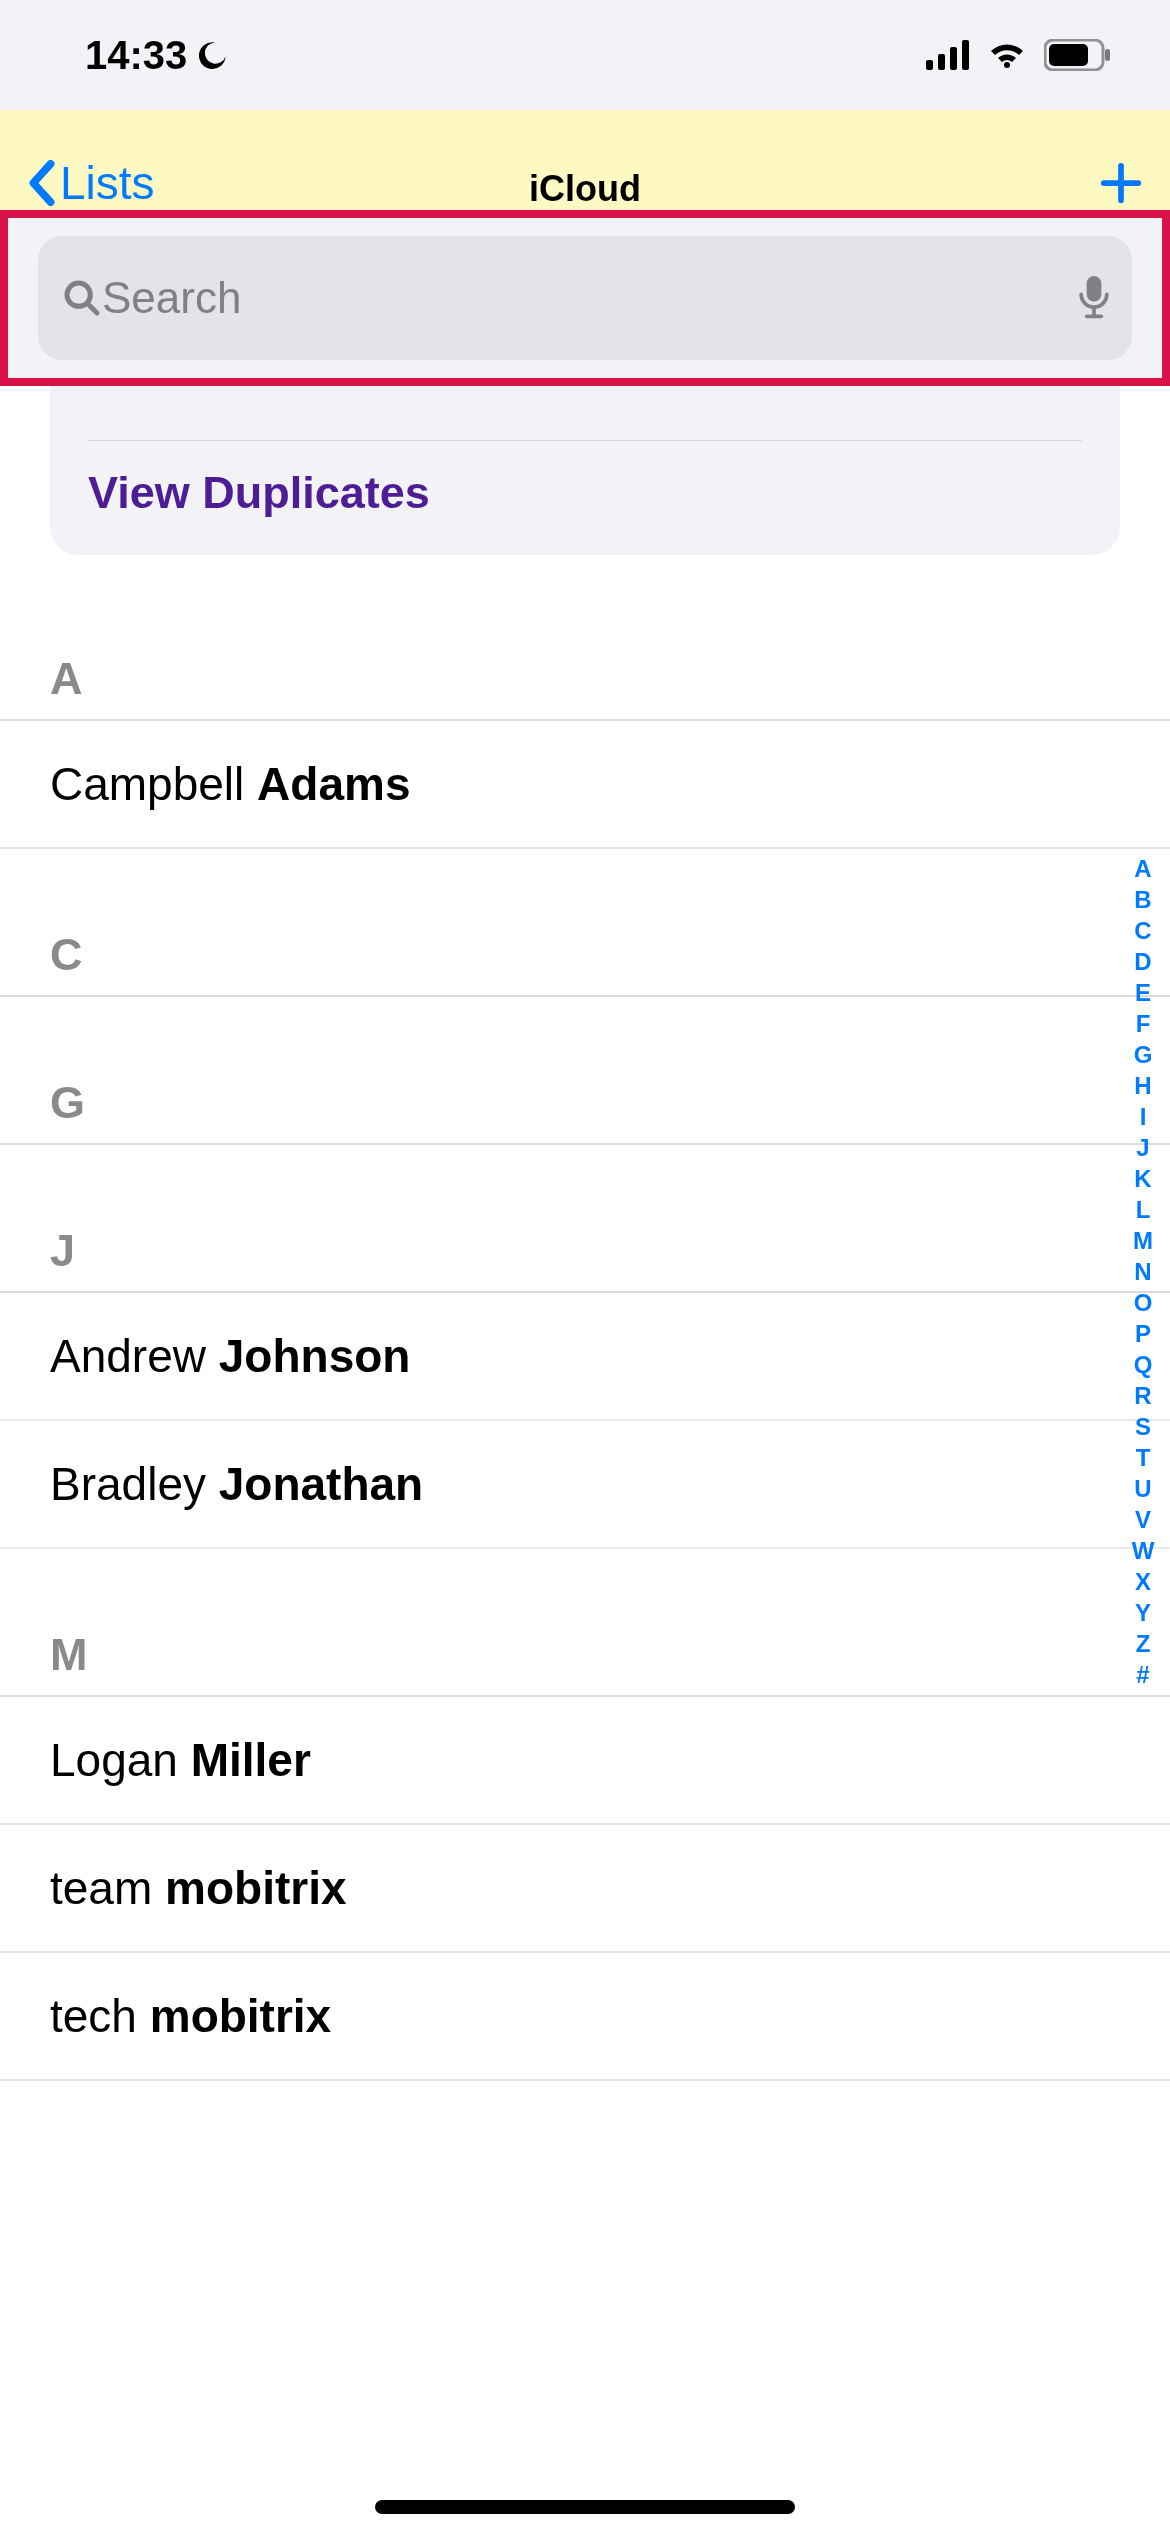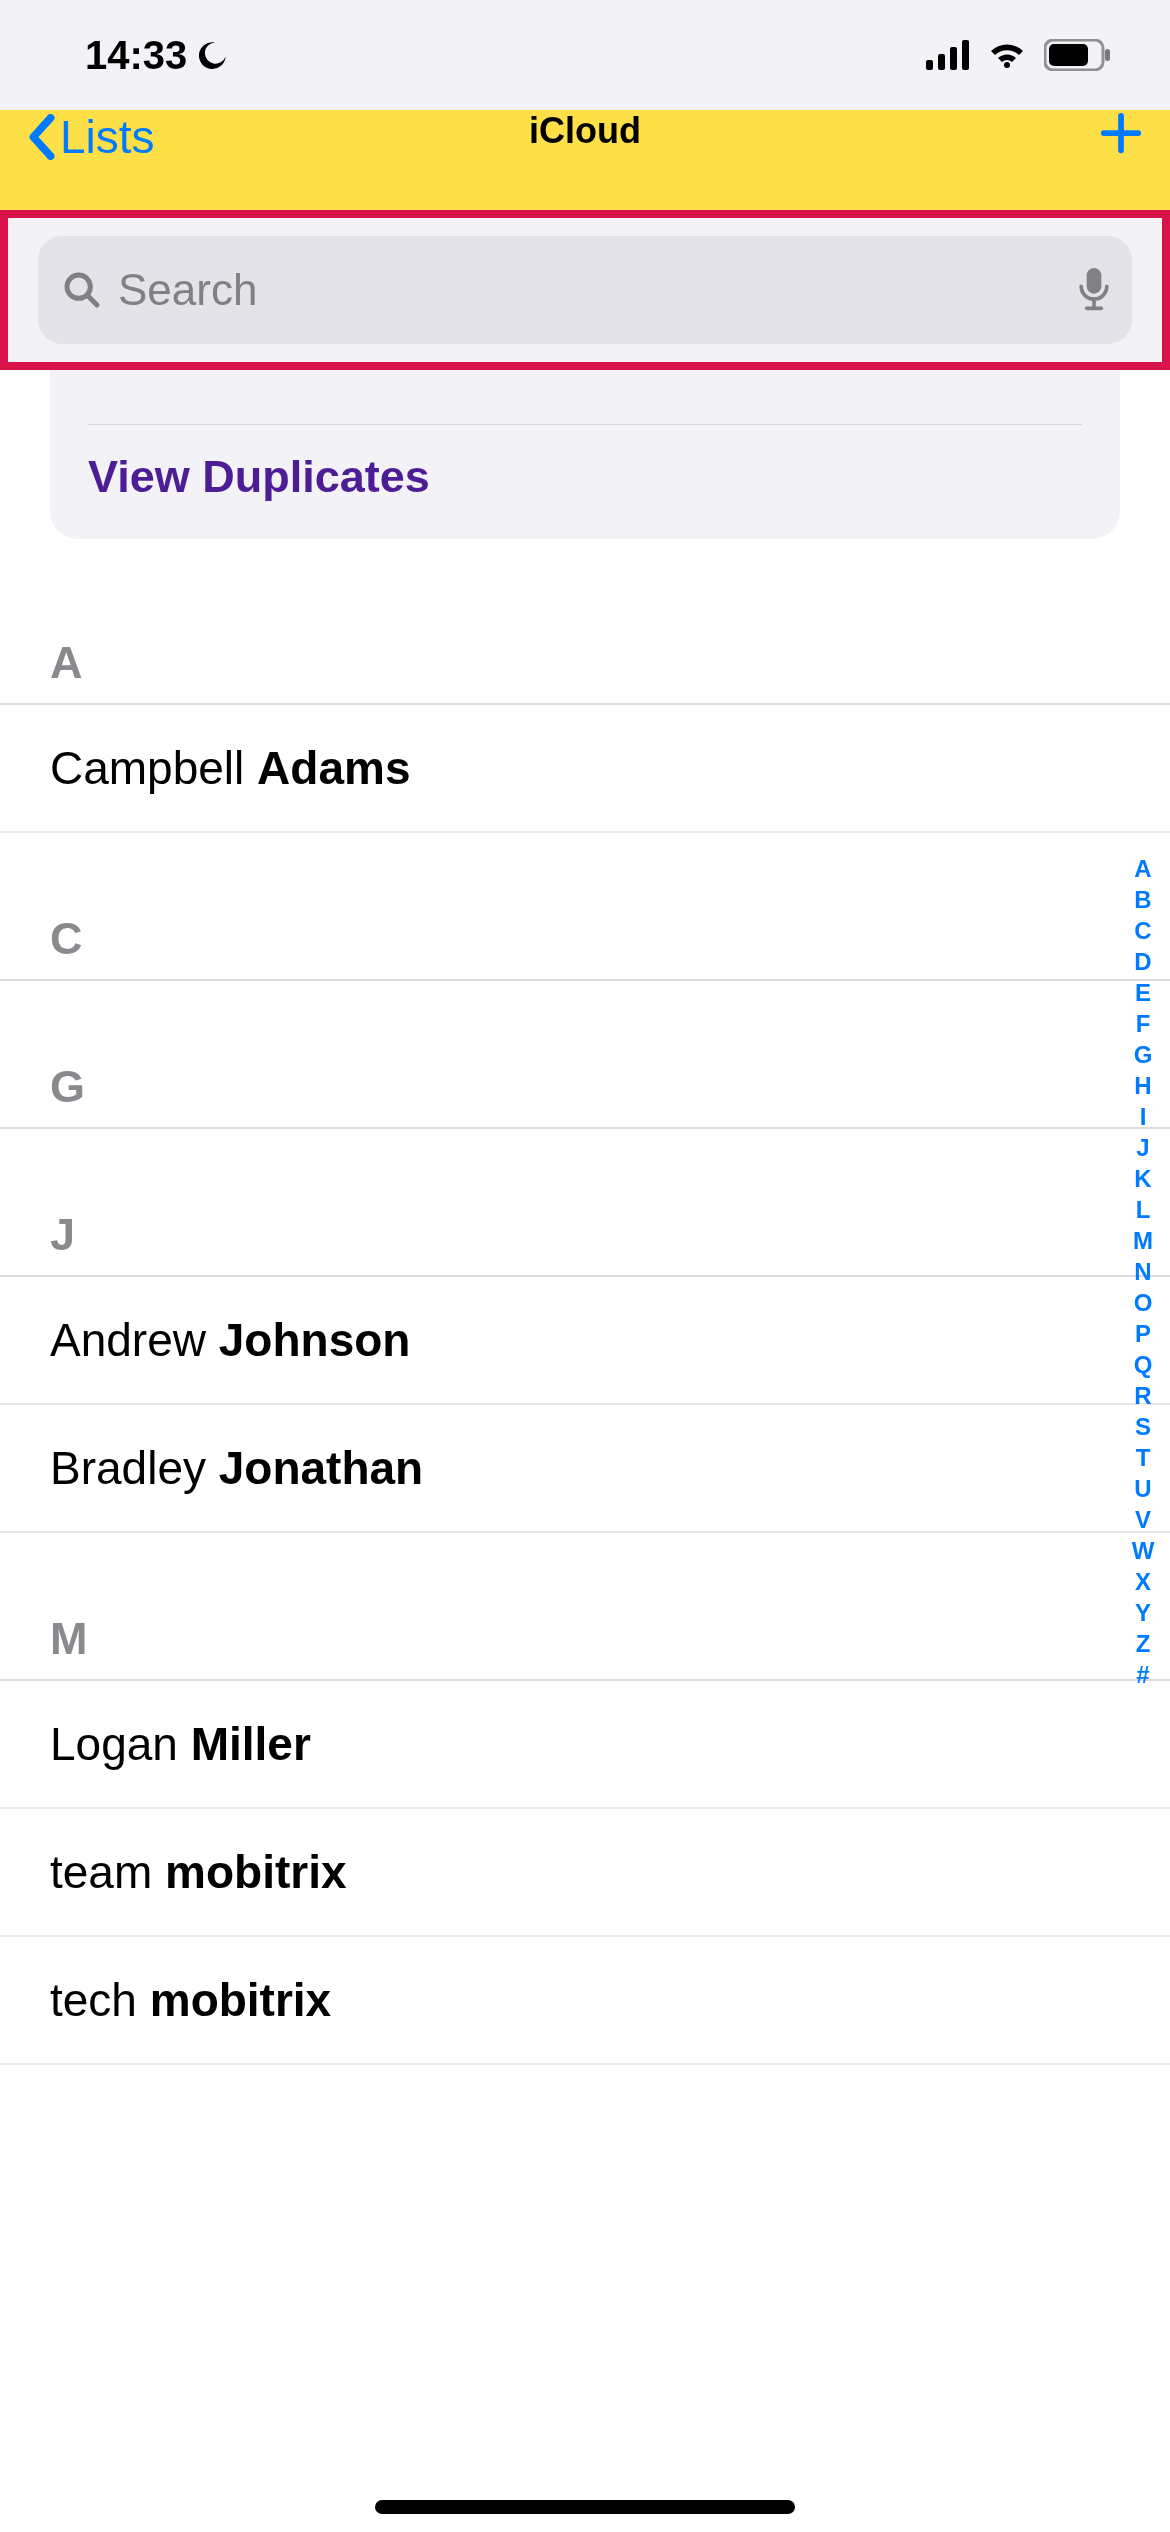--- a/index.html
+++ b/index.html
@@ -48,23 +48,23 @@
 
     .status-right {
       display: flex;
       align-items: center;
       gap: 16px;
     }
 
     
     .nav-header {
       height: 100px;
-      background: #fde047;
-      display: flex;
-      align-items: flex-start;
+      background: #fef9c3;
+      display: flex;
+      align-items: flex-end;
       position: relative;
       padding: 0 26px;
     }
 
     .back-button {
       display: flex;
       align-items: center;
       gap: 4px;
       color: #007aff;
     }
@@ -101,27 +101,26 @@
     
     .highlight-wrapper {
       border: 8px solid #d9124a;
       background: #f2f2f7;
       padding: 18px 30px;
       position: relative;
     }
 
     
     .search-bar {
-      height: 108px;
+      height: 124px;
       background: #e3e3e9;
       border-radius: 24px;
       display: flex;
       align-items: center;
       padding: 0 22px 0 24px;
-      gap: 16px;
     }
 
     .search-icon {
       width: 40px;
       height: 40px;
       color: #808085;
       flex-shrink: 0;
     }
 
     .search-input {

